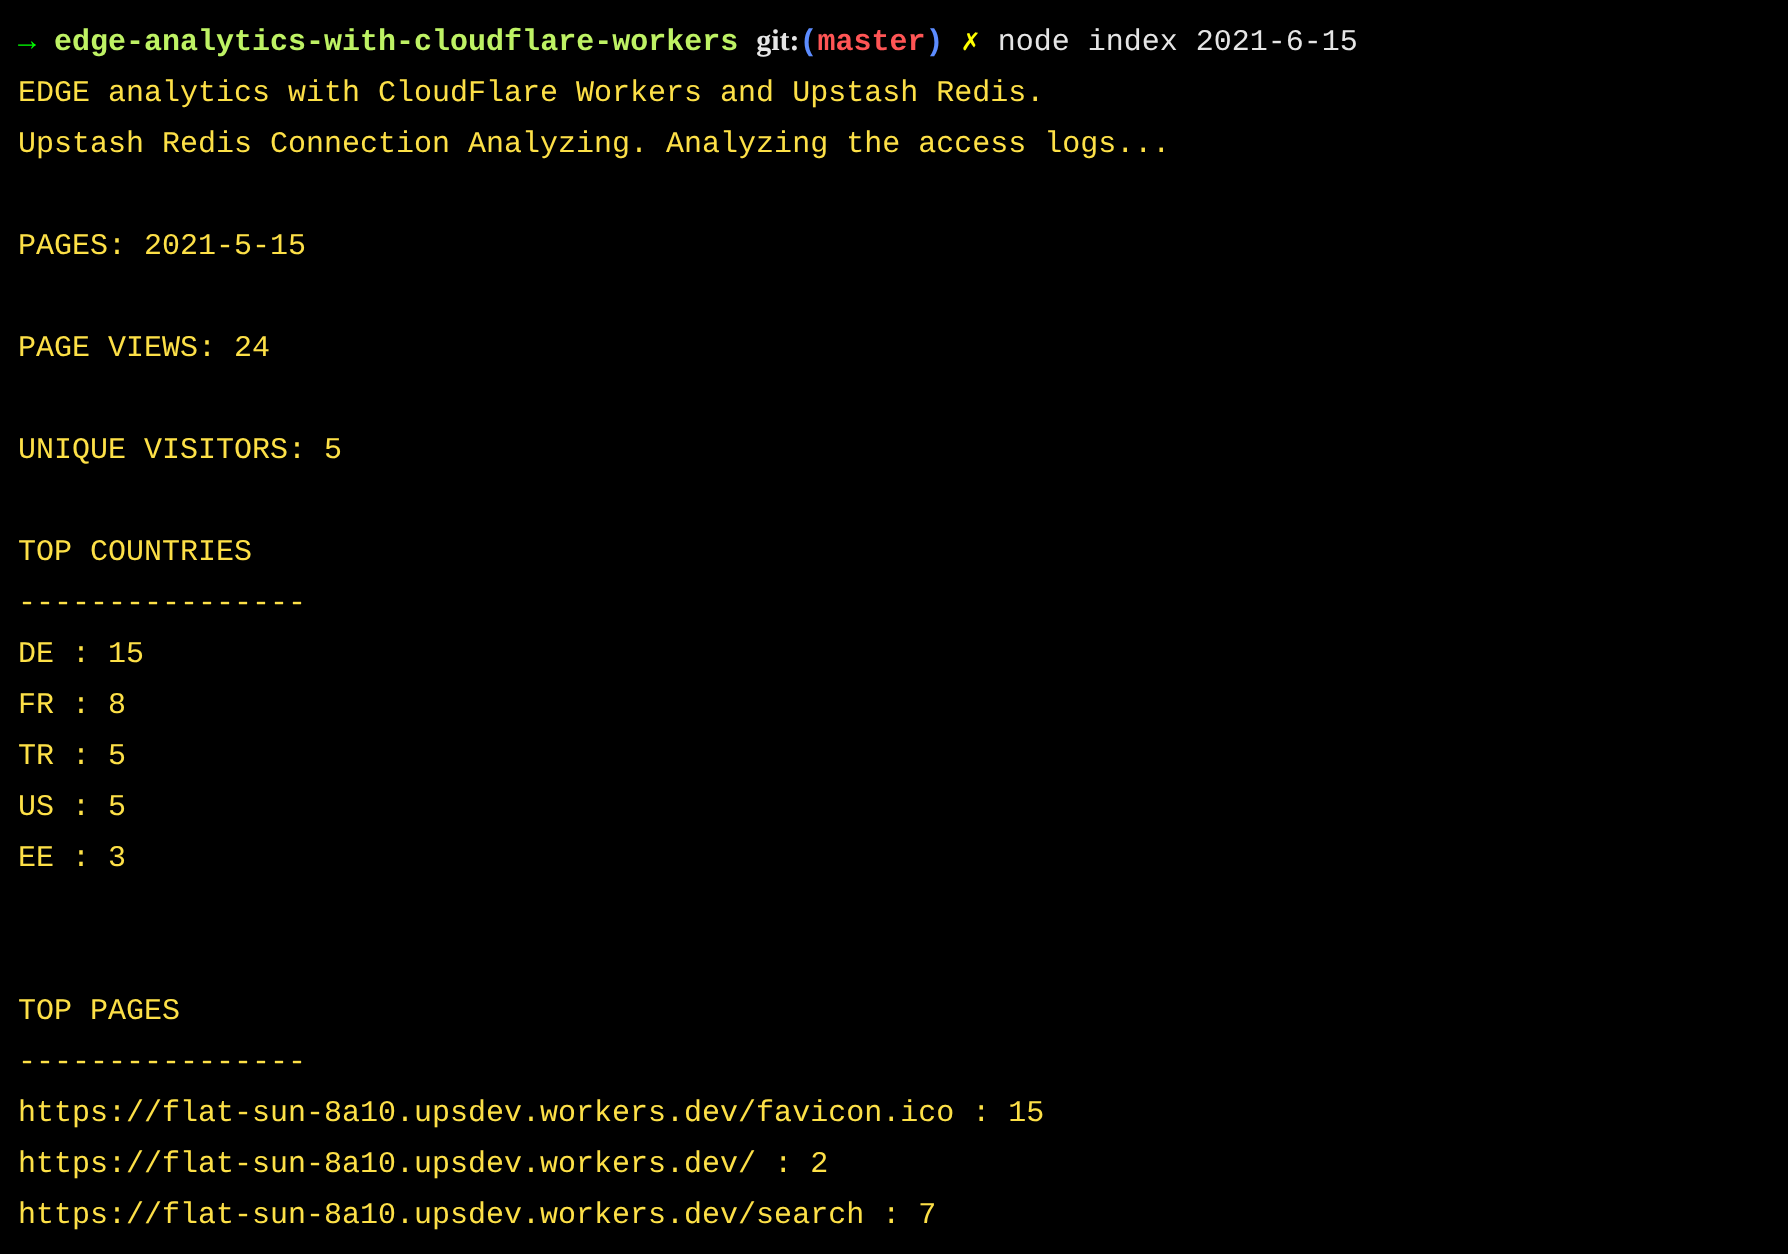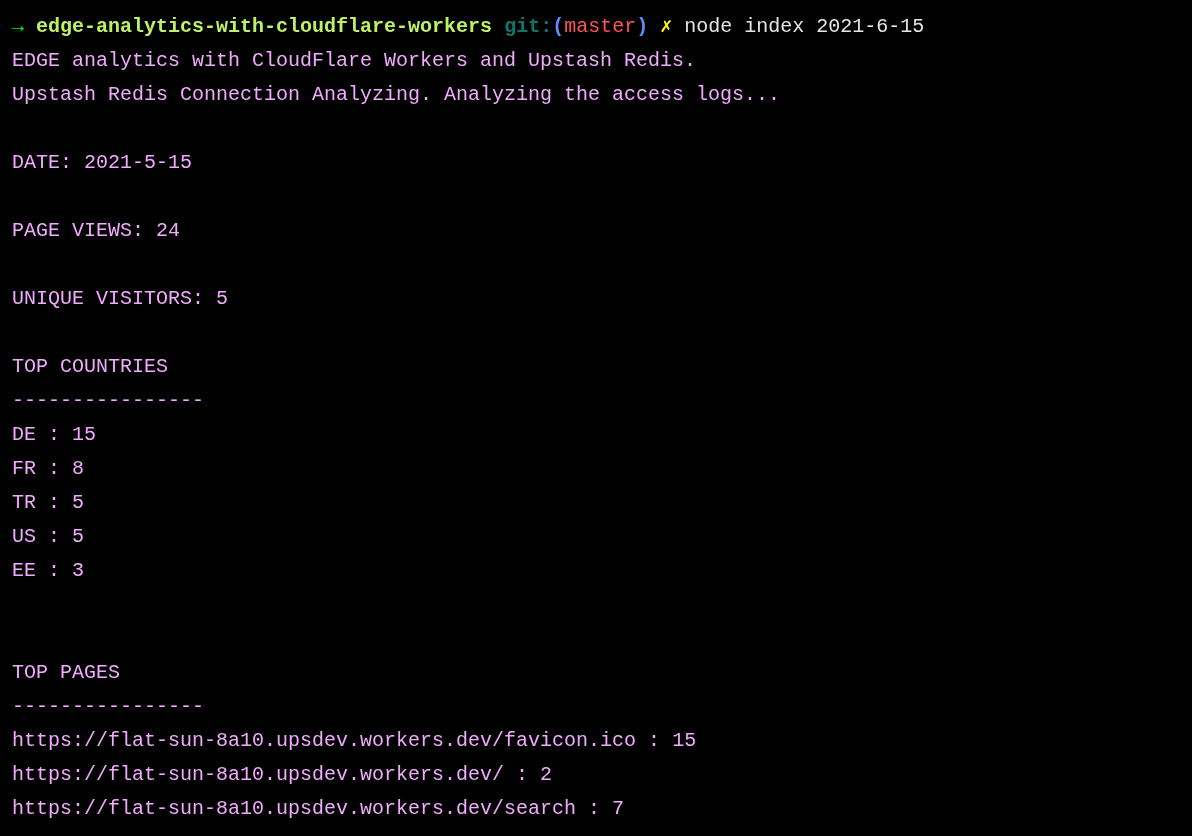--- a/index.html
+++ b/index.html
@@ -22,61 +22,62 @@
       white-space: nowrap;
     }
     .arrow {
       color: #00ff00;
     }
     .dir-name {
       color: #bef264;
       font-weight: bold;
     }
     .git-label {
-      color: #0f766e;
+      color: #e5e5e5;
       font-weight: bold;
+      font-family: Liberation Serif, serif;
     }
     .git-paren {
       color: #5c8cff;
       font-weight: bold;
     }
     .git-branch {
       color: #ff5555;
-      font-weight: normal;
+      font-weight: bold;
       text-align: center;
     }
     .cross {
       color: #ffff00;
       font-weight: bold;
     }
     .command {
       color: #e5e5e5;
       font-family: Liberation Mono, monospace;
     }
     .output-line {
-      color: #f0abfc;
+      color: #fde047;
       white-space: pre;
     }
     .blank-line {
       height: 1.7em;
     }
   </style>
 </head>
 <body>
 
 <div class="prompt-line">
   <span class="arrow">→</span><span>  </span><span class="dir-name">edge-analytics-with-cloudflare-workers</span><span> </span><span class="git-label">git:</span><span class="git-paren">(</span><span class="git-branch">master</span><span class="git-paren">)</span><span> </span><span class="cross">✗</span><span> </span><span class="command">node index 2021-6-15</span>
 </div>
 
 <div class="output-line">EDGE analytics with CloudFlare Workers and Upstash Redis.</div>
 <div class="output-line">Upstash Redis Connection Analyzing. Analyzing the access logs...</div>
 
 <div class="blank-line"></div>
 
-<div class="output-line"><span>DATE:</span> <span>2021-5-15</span></div>
+<div class="output-line"><span>PAGES:</span> <span>2021-5-15</span></div>
 
 <div class="blank-line"></div>
 
 <div class="output-line"><span>PAGE VIEWS:</span> <span>24</span></div>
 
 <div class="blank-line"></div>
 
 <div class="output-line"><span>UNIQUE VISITORS:</span> <span>5</span></div>
 
 <div class="blank-line"></div>

